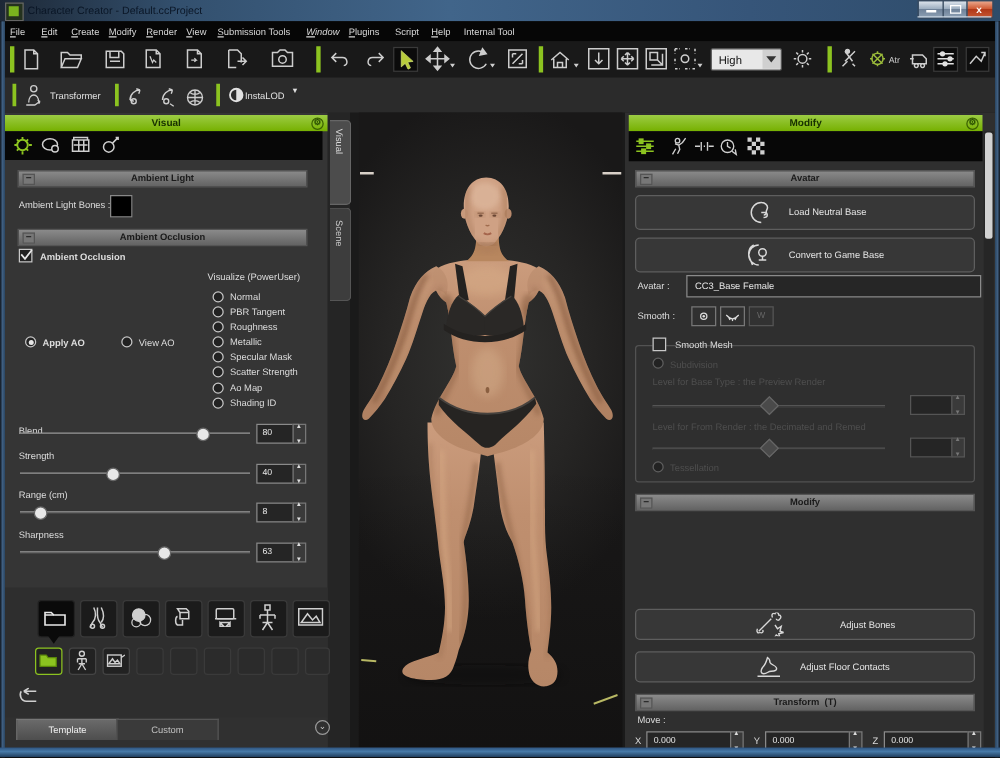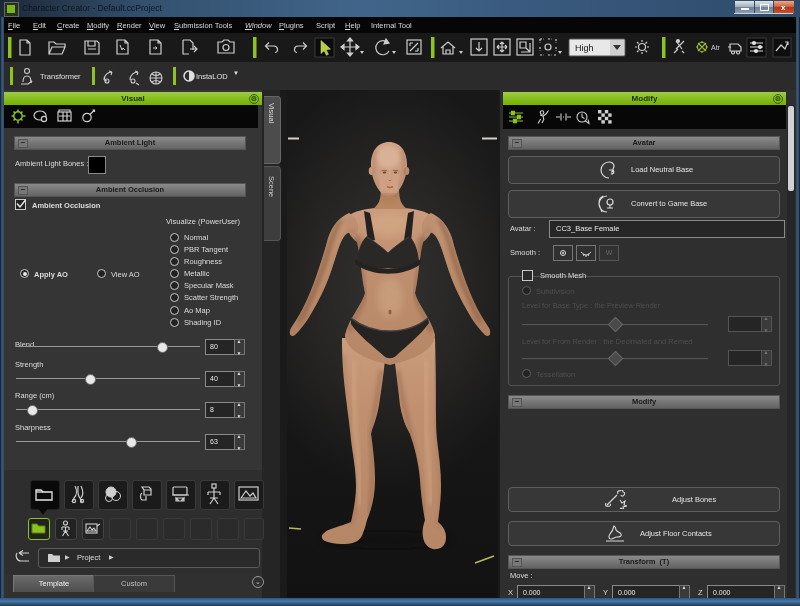--- a/index.html
+++ b/index.html
@@ -331,28 +331,20 @@
   <div class="abs" style="left:105px;top:428px;width:20px;height:20px;background:#2b2b2b;border:1px solid #3a3a3a;border-radius:3px;"></div>
   <div class="abs" style="left:132px;top:428px;width:20px;height:20px;background:#2b2b2b;border:1px solid #3a3a3a;border-radius:3px;"></div>
   <div class="abs" style="left:159px;top:428px;width:20px;height:20px;background:#2b2b2b;border:1px solid #3a3a3a;border-radius:3px;"></div>
   <div class="abs" style="left:186px;top:428px;width:20px;height:20px;background:#2b2b2b;border:1px solid #3a3a3a;border-radius:3px;"></div>
   <div class="abs" style="left:213px;top:428px;width:20px;height:20px;background:#2b2b2b;border:1px solid #3a3a3a;border-radius:3px;"></div>
   <div class="abs" style="left:240px;top:428px;width:18px;height:20px;background:#2b2b2b;border:1px solid #3a3a3a;border-radius:3px;"></div>
 
   <svg class="abs" style="left:10px;top:460px;" width="18" height="14">
         <path d="M15 3H5M5 3l4-2.5M5 3l4 2.5M3 3c-2 3 0 8 4 8h8" fill="none" stroke="#cfcfcf" stroke-width="1.2"></path>
       </svg>
-  <div class="abs" style="left:34px;top:458px;width:220px;height:18px;background:#2a2a2a;border:1px solid #5a5a5a;border-radius:3px;">
-    <svg class="abs" style="left:8px;top:4px;" width="14" height="10">
-          <path d="M1 9V1h4l1.5 1.5H13V9z" fill="#cfcfcf"></path>
-        </svg>
-    <span class="abs" style="left:26px;top:4px;font-size:6px;color:#ccc;">▶</span>
-    <span class="lbl" style="left:38px;top:4px;color:#ddd;">Project</span>
-    <span class="abs" style="left:70px;top:4px;font-size:6px;color:#ccc;">▶</span>
-  </div>
 
   <div class="abs" style="left:0;top:484px;width:258px;height:24px;background:#303030;"></div>
   <div class="abs" style="left:9px;top:485px;width:80px;height:16px;background:linear-gradient(#6a6a6a,#4e4e4e);border:1px solid #777;border-bottom:none;color:#f0f0f0;font-size:7.5px;text-align:center;line-height:16px;">Template</div>
   <div class="abs" style="left:89px;top:485px;width:80px;height:16px;background:#3a3a3a;border:1px solid #555;border-bottom:none;color:#c0c0c0;font-size:7.5px;text-align:center;line-height:16px;">Custom</div>
   <div class="abs" style="left:248px;top:486px;width:10px;height:10px;border:1px solid #999;border-radius:50%;color:#ccc;font-size:7px;text-align:center;line-height:9px;">⌄</div>
 </div>
 
 <div class="abs" id="viewport" style="left:287px;top:90px;width:211px;height:508px;background:linear-gradient(180deg,rgba(0,0,0,0) 55%,rgba(5,4,3,0.30) 100%),radial-gradient(ellipse 145px 210px at 103px 195px,#323230 0%,#262524 55%,#191818 100%);">
   <svg class="abs" style="left:0;top:0;" width="211" height="508" viewBox="0 0 211 508">
     <defs>

